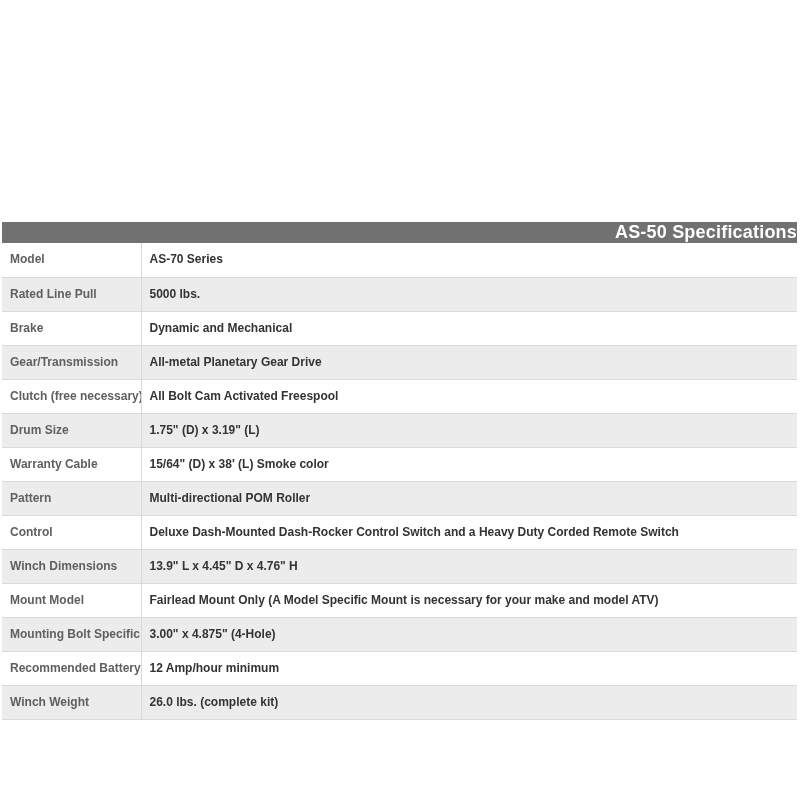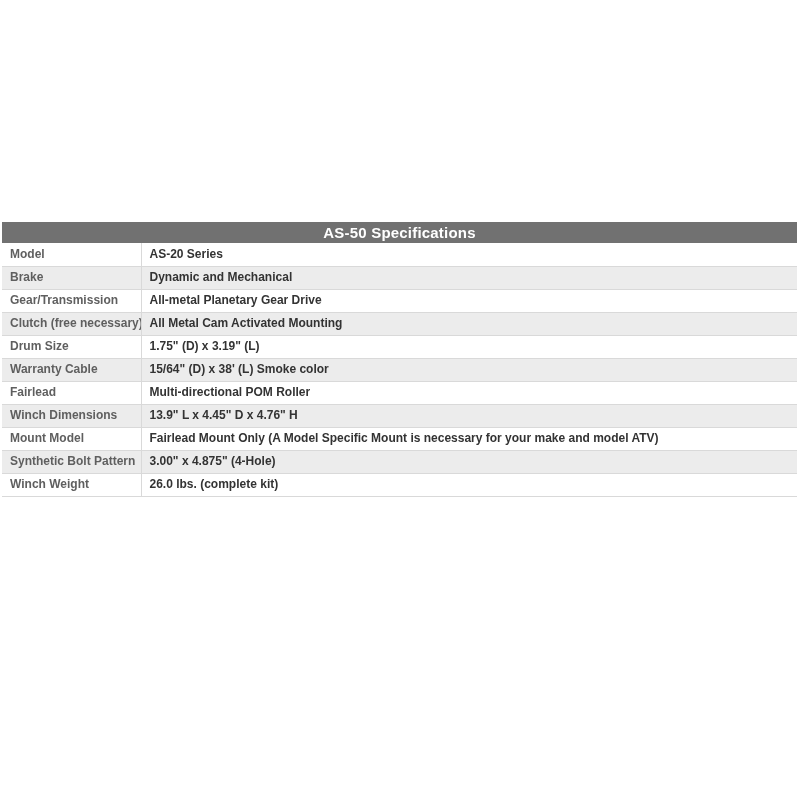--- a/index.html
+++ b/index.html
@@ -20,36 +20,36 @@
   }
   .spec-table {
     position: absolute;
     top: 222px;
     left: 2px;
     width: 795px;
   }
   .spec-header {
     background: var(--header-bg);
     color: var(--header-text);
-    font-size: 15px;
+    font-size: 18px;
     font-weight: bold;
-    text-align: center;
+    text-align: right;
     height: 21px;
     line-height: 21px;
     letter-spacing: 0.2px;
   }
   table.specs {
     width: 100%;
     border-collapse: collapse;
     table-layout: fixed;
   }
   table.specs tr { background: var(--row-bg); }
   table.specs tr:nth-child(even) { background: var(--row-alt-bg); }
   table.specs td {
-    height: 23px;
+    height: 34px;
     font-size: 12px;
     font-weight: bold;
     line-height: 13px;
     border-bottom: 1px solid var(--border);
     padding: 2px 4px 2px 8px;
     vertical-align: middle;
     white-space: nowrap;
     overflow: hidden;
   }
   td.spec-label {
@@ -64,57 +64,69 @@
 </style>
 </head>
 <body>
 
 <div class="spec-table">
   <div class="spec-header">AS-50 Specifications</div>
   <table class="specs">
     <tbody id="spec-body">
         <tr>
           <td class="spec-label">Model</td>
-          <td class="spec-value">AS-20 Series</td>
+          <td class="spec-value">AS-70 Series</td>
+        </tr>
+        <tr>
+          <td class="spec-label">Rated Line Pull</td>
+          <td class="spec-value">5000 lbs.</td>
         </tr>
         <tr>
           <td class="spec-label">Brake</td>
           <td class="spec-value">Dynamic and Mechanical</td>
         </tr>
         <tr>
           <td class="spec-label">Gear/Transmission</td>
           <td class="spec-value">All-metal Planetary Gear Drive</td>
         </tr>
         <tr>
           <td class="spec-label">Clutch (free necessary)</td>
-          <td class="spec-value">All Metal Cam Activated Mounting</td>
+          <td class="spec-value">All Bolt Cam Activated Freespool</td>
         </tr>
         <tr>
           <td class="spec-label">Drum Size</td>
           <td class="spec-value">1.75" (D) x 3.19" (L)</td>
         </tr>
         <tr>
           <td class="spec-label">Warranty Cable</td>
           <td class="spec-value">15/64" (D) x 38' (L) Smoke color</td>
         </tr>
         <tr>
-          <td class="spec-label">Fairlead</td>
+          <td class="spec-label">Pattern</td>
           <td class="spec-value">Multi-directional POM Roller</td>
+        </tr>
+        <tr>
+          <td class="spec-label">Control</td>
+          <td class="spec-value">Deluxe Dash-Mounted Dash-Rocker Control Switch and a Heavy Duty Corded Remote Switch</td>
         </tr>
         <tr>
           <td class="spec-label">Winch Dimensions</td>
           <td class="spec-value">13.9" L x 4.45" D x 4.76" H</td>
         </tr>
         <tr>
           <td class="spec-label">Mount Model</td>
           <td class="spec-value">Fairlead Mount Only (A Model Specific Mount is necessary for your make and model ATV)</td>
         </tr>
         <tr>
-          <td class="spec-label">Synthetic Bolt Pattern</td>
+          <td class="spec-label">Mounting Bolt Specific</td>
           <td class="spec-value">3.00" x 4.875" (4-Hole)</td>
+        </tr>
+        <tr>
+          <td class="spec-label">Recommended Battery</td>
+          <td class="spec-value">12 Amp/hour minimum</td>
         </tr>
         <tr>
           <td class="spec-label">Winch Weight</td>
           <td class="spec-value">26.0 lbs. (complete kit)</td>
         </tr>
       </tbody>
   </table>
 </div>
 
 </body></html>

